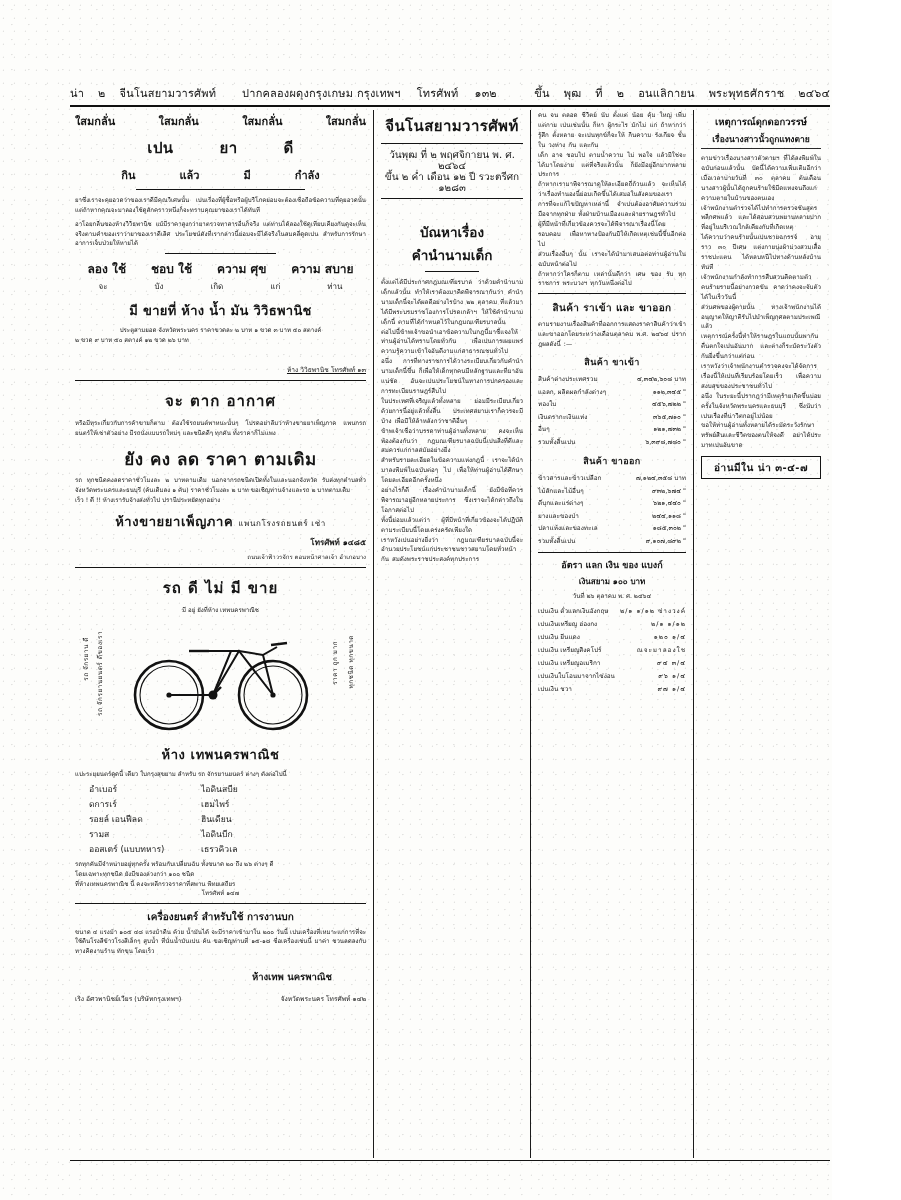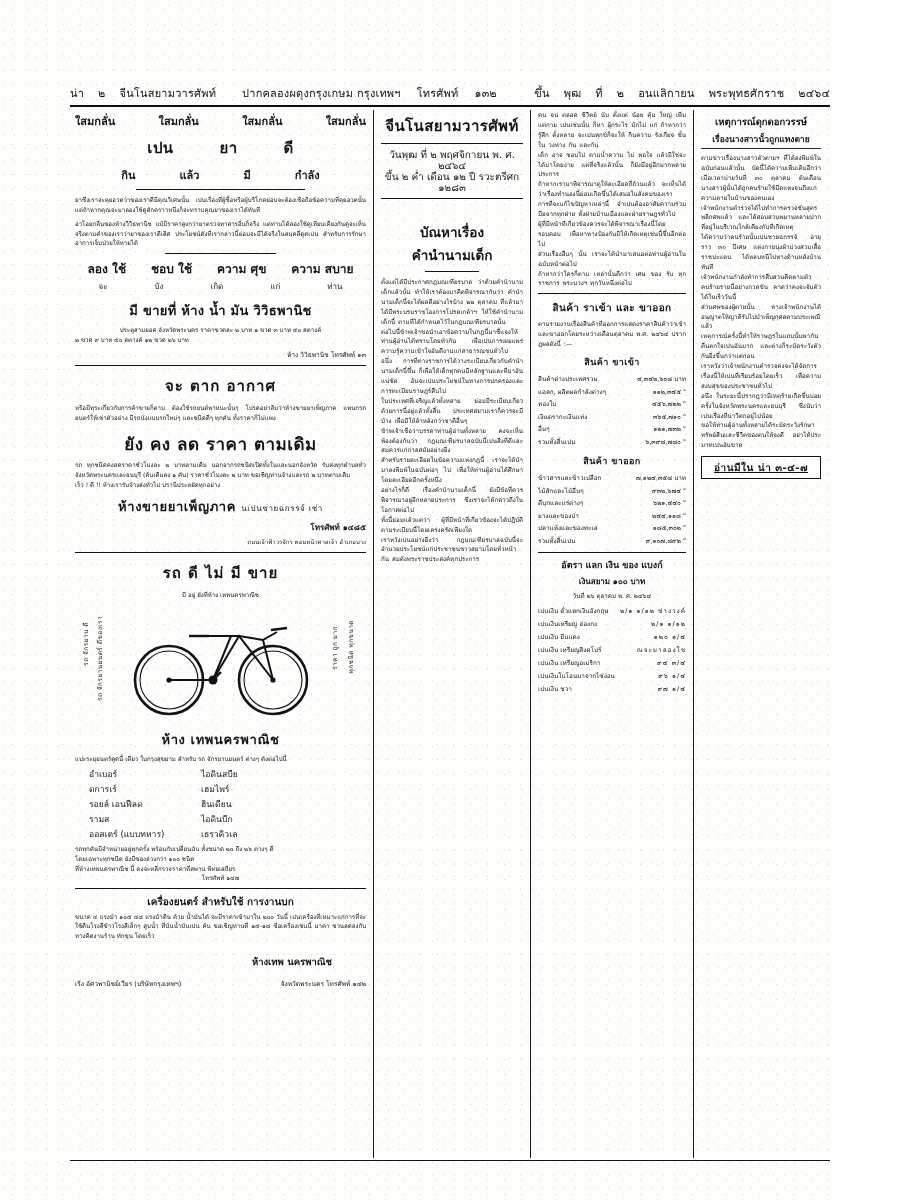--- a/index.html
+++ b/index.html
@@ -64,21 +64,21 @@
   }
   .slogan-row{
     display:flex;justify-content:space-around;
     font-size:12px;font-weight:bold;margin-top:0;
   }
   .slogan-row.sub{font-size:8px;font-weight:normal;margin-top:2px;}
   .shop-line{
     text-align:center;font-size:13px;font-weight:bold;margin:7px 0 4px;
     letter-spacing:.3px;
   }
-  .sign-right{text-align:right;font-size:6.6px;margin-top:5px;}
+  .sign-right{text-align:right;font-size:6.6px;margin-top:20px;text-decoration:underline;}
   .head-big{
     text-align:center;font-size:15px;font-weight:bold;
     letter-spacing:1px;margin:8px 0 5px;
   }
   .head-mid{
     text-align:center;font-size:13px;font-weight:bold;
     letter-spacing:.6px;margin:7px 0 4px;
   }
   .head-huge{
     text-align:center;font-size:17px;font-weight:bold;
@@ -159,21 +159,21 @@
   .c4-head{
     text-align:center;font-size:9.5px;font-weight:bold;margin:4px 0 3px;
   }
   .c4-sub{
     text-align:center;font-size:8.5px;font-weight:bold;
     margin:0 0 4px;padding-bottom:2px;border-bottom:1px solid #2a2a2a;
   }
   .boxed-note{
     border:1.6px solid #141414;
     text-align:center;font-size:10px;font-weight:bold;
-    padding:3px 0;margin-top:6px;letter-spacing:.5px;text-decoration:underline;
+    padding:3px 0;margin-top:6px;letter-spacing:.5px;
   }
 
   
   .bottom-rule{
     position:absolute;left:70px;top:1160px;width:760px;
     border-top:1.5px solid #141414;
   }
 
   
   .speckle{
@@ -260,21 +260,21 @@
       <div class="rule"></div>
 
       <div>
         <div class="head-big">จะ ตาก อากาศ</div>
         <div class="tiny">หรือมีทุระเกี่ยวกับการค้าขายก็ตาม ต้องใช้รถยนต์พาหนะนั้นๆ โปรดอย่าลืมว่าห้างขายยาเพ็ญภาค แพนกรถยนตร์ให้เช่าตัวอย่าง มีรถนั่งแบบรถใหม่ๆ และชนิดดีๆ ทุกคัน ทั้งราคาก็ไม่แพง</div>
         <div class="head-huge">ยัง คง ลด ราคา ตามเดิม</div>
         <div class="tiny">รถ ทุกชนิดคงลดราคาชั่วโมงละ ๒ บาทตามเดิม นอกจากรถชนิดเปิดทั้งในและนอกจังหวัด รับส่งทุกตำบลทั่วจังหวัดพระนครและธนบุรี (ค้นเดิมลง ๑ คัน) ราคาชั่วโมงละ ๒ บาท ขอเชิญท่านจ้างและรถ ๒ บาทตามเดิม</div>
         <div class="tiny">เร็ว ! ดี !! ห้างเรารับจ้างส่งทั่วไป ปรานีประหยัดทุกอย่าง</div>
         <div class="head-mid">
           <span>ห้างขายยาเพ็ญภาค</span>
-          <span style="font-size:8px;font-weight:normal;">นเปนชายฉกรรจ์ เช่า</span>
+          <span style="font-size:8px;font-weight:normal;">แพนกโรงรถยนตร์ เช่า</span>
         </div>
         <div class="tel-right">โทรศัพท์ ๑๔๘๕</div>
         <div class="cap-right">ถนนเจ้าฟ้าวรจักร ตอนหน้าศาลเจ้า อำเภอบาง</div>
       </div>
 
       <div class="rule"></div>
 
       <div>
         <div class="head-big">รถ ดี ไม่ มี ขาย</div>
         <div class="tiny ctr">มี อยู่ ยังที่ห้าง เทพนครพาณิช</div>

